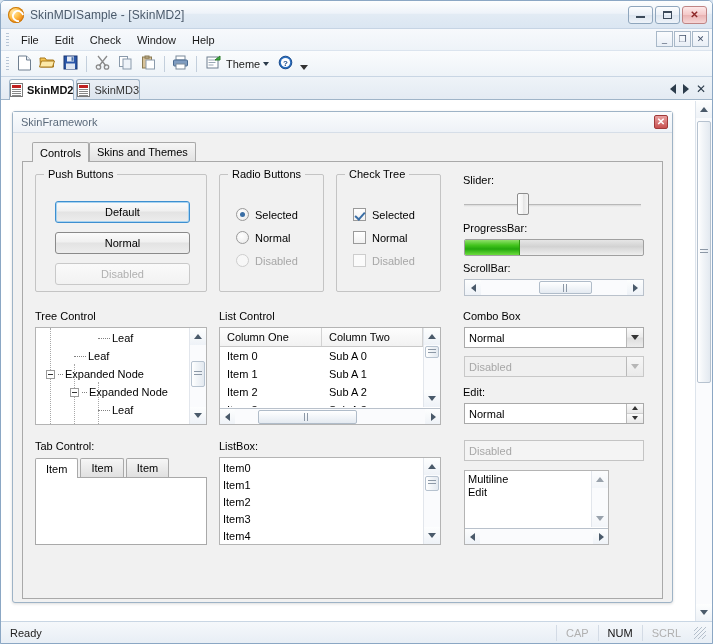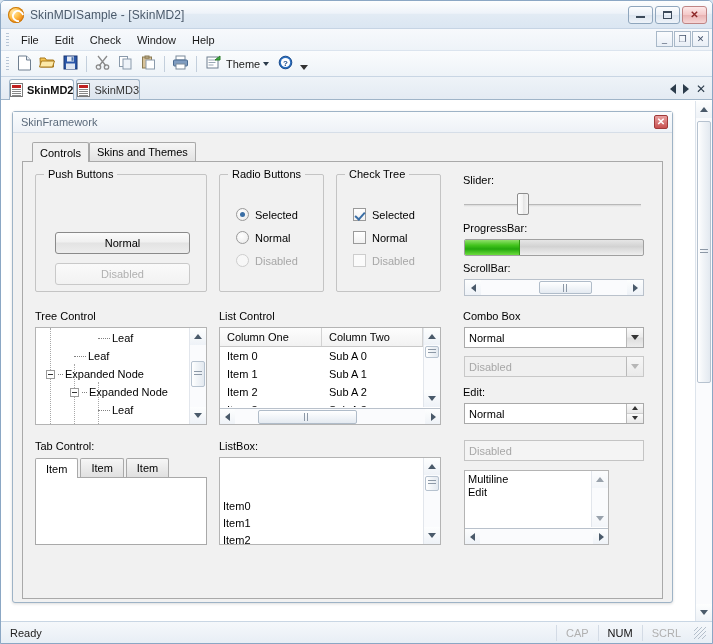--- a/index.html
+++ b/index.html
@@ -657,20 +657,21 @@
 
           <div class="tabrow">
             <div class="dtab active">Controls</div>
             <div class="dtab">Skins and Themes</div>
           </div>
 
           <div class="tabpage">
 
             <div class="grp" style="left:12px; top:12px; width:172px; height:118px;">
               <span class="grp-title">Push Buttons</span>
+              <div class="btn default" style="position:absolute; left:19px; top:26px; width:135px; height:22px;">Default</div>
               <div class="btn" style="position:absolute; left:19px; top:57px; width:135px; height:22px;">Normal</div>
               <div class="btn disabled" style="position:absolute; left:19px; top:88px; width:135px; height:22px;">Disabled</div>
             </div>
 
             <div class="grp" style="left:196px; top:12px; width:105px; height:118px;">
               <span class="grp-title">Radio Buttons</span>
               <div class="opt" style="left:16px; top:33px;">
                 <span class="radio on"></span>
                 <span>Selected</span>
               </div>
@@ -861,24 +862,25 @@
               <div class="tc-row">
                 <div class="tc-tab active">Item</div>
                 <div class="tc-tab">Item</div>
                 <div class="tc-tab">Item</div>
               </div>
               <div class="tc-page" style="height:68px;"></div>
             </div>
 
             <span class="lbl" style="left:196px; top:278px;">ListBox:</span>
             <div class="panel" style="left:196px; top:295px; width:222px; height:88px;">
-              <div class="panel-inner" style="padding-top:2px;margin-top:38px;">
+              <div class="panel-inner" style="padding-top:2px;">
                 <div class="lb-row">Item0</div>
                 <div class="lb-row">Item1</div>
                 <div class="lb-row">Item2</div>
+                <div class="lb-row">Item3</div>
                 <div class="lb-row">Item4</div>
 
               </div>
               <div class="vsb">
                 <div class="sb-arrow">
                     <i class="ar-up"></i>
                   </div>
                 <div class="sb-track">
                   <div class="sb-thumb-v" style="top:2%; height:28%;">
                     <span class="grip-h"></span>

